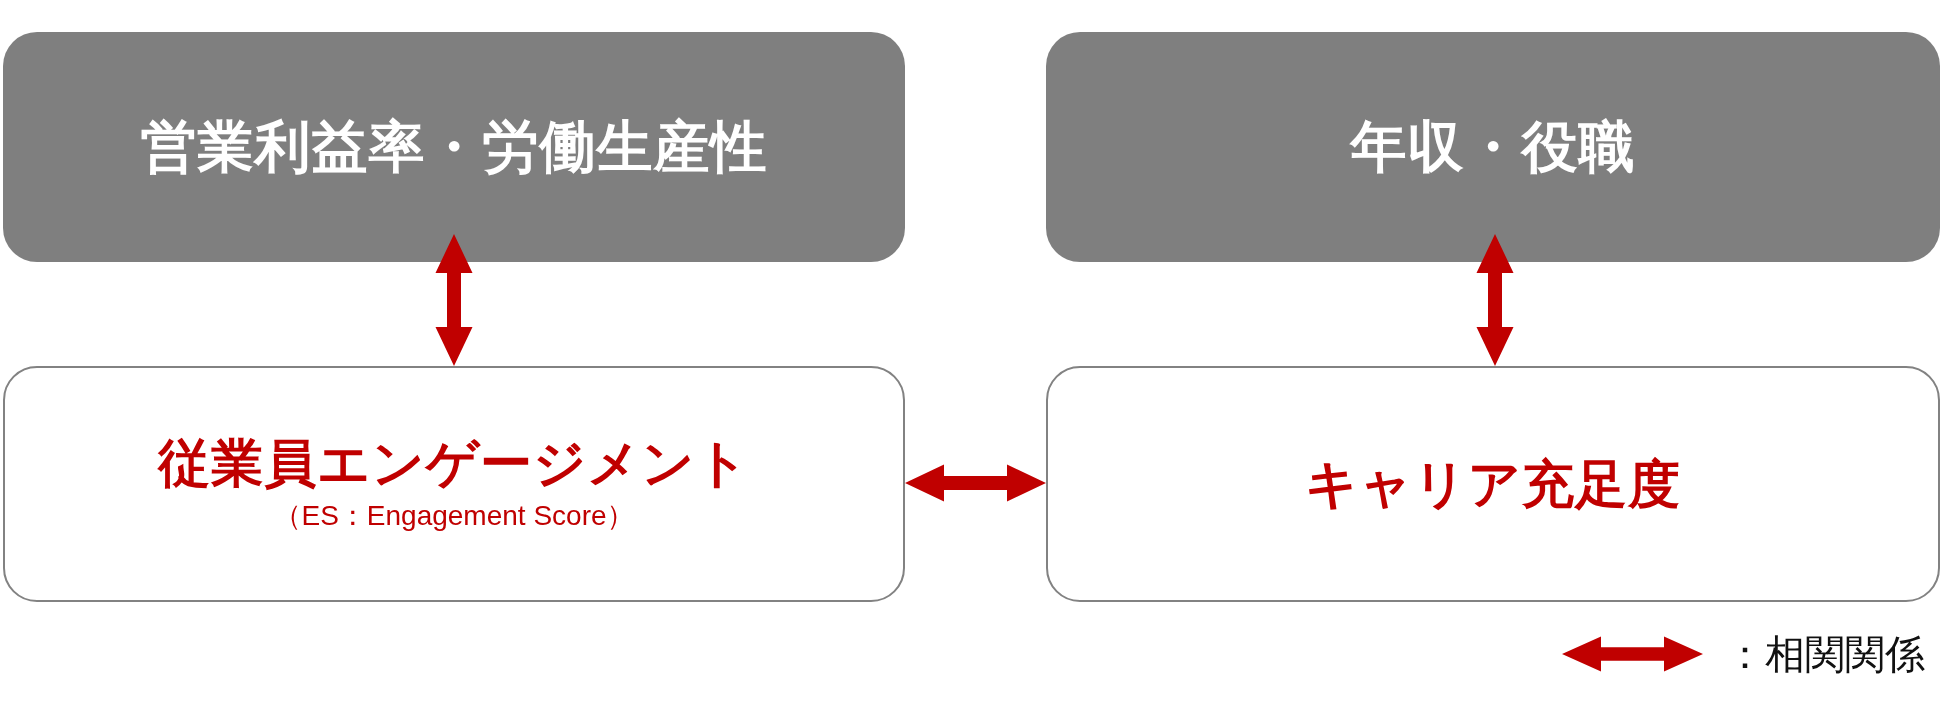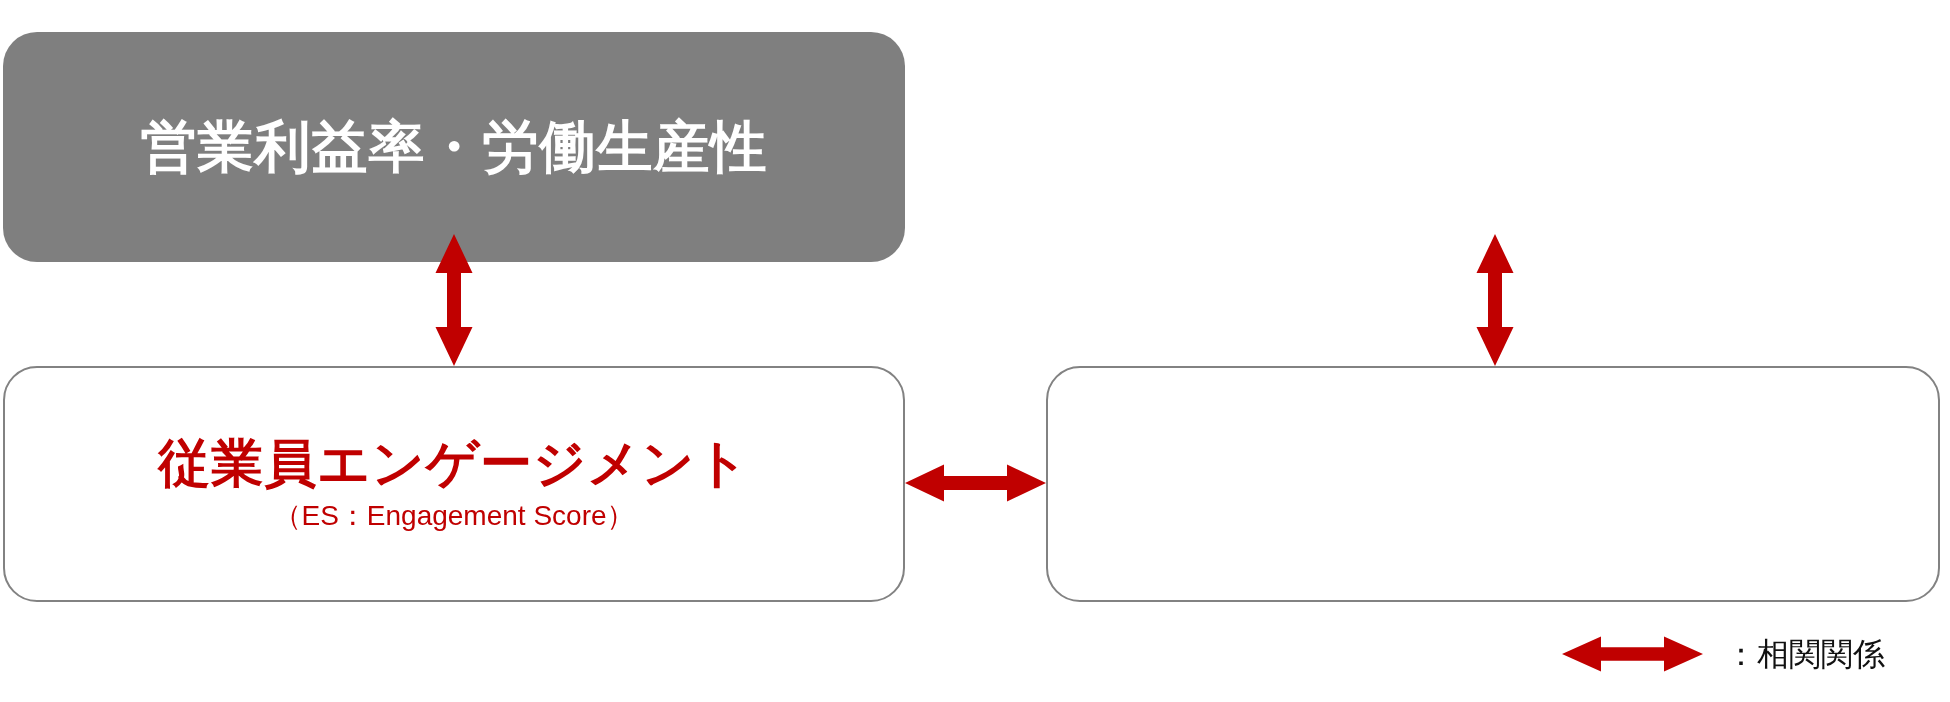--- a/index.html
+++ b/index.html
@@ -87,54 +87,58 @@
     left: 1562px;
     top: 628px;
     height: 52px;
     display: flex;
     align-items: center;
     gap: 22px;
   }
   .legend-arrow { position: static; width: 141px; height: 38px; color: var(--arrow-red); }
   .legend-label {
     color: var(--legend-text-black);
-    font-size: 32px;
+    font-size: 40px;
     font-weight: 400;
     line-height: 1;
     white-space: nowrap;
   }
 </style>
 </head>
 <body>
 
 <div class="canvas">
 
   <div class="gray-box pos-tl">
     <span class="gray-box-label">営業利益率・労働生産性</span>
   </div>
 
+  <div class="gray-box pos-tr">
+    <span class="gray-box-label">年収・役職</span>
+  </div>
 
   <div class="arrow pos-arrow-v-left">
     <svg viewBox="0 0 40 132" preserveAspectRatio="none" aria-hidden="true">
       <path fill="currentColor" d="M20,0 L38.5,39 H27 V93 H38.5 L20,132 L1.5,93 H13 V39 H1.5 Z"></path>
     </svg>
   </div>
 
   <div class="arrow pos-arrow-v-right">
     <svg viewBox="0 0 40 132" preserveAspectRatio="none" aria-hidden="true">
       <path fill="currentColor" d="M20,0 L38.5,39 H27 V93 H38.5 L20,132 L1.5,93 H13 V39 H1.5 Z"></path>
     </svg>
   </div>
 
   <div class="white-box pos-bl">
     <span class="score-title">従業員エンゲージメント</span>
     <span class="score-subtitle">（ES：Engagement Score）</span>
   </div>
 
   <div class="white-box pos-br">
+    <span class="score-title">キャリア充足度</span>
   </div>
 
   <div class="arrow pos-arrow-h-mid">
     <svg viewBox="0 0 141 40" preserveAspectRatio="none" aria-hidden="true">
       <path fill="currentColor" d="M0,20 L39,1.5 V13 H102 V1.5 L141,20 L102,38.5 V27 H39 V38.5 Z"></path>
     </svg>
   </div>
 
   <div class="legend">
     <span class="arrow legend-arrow">

